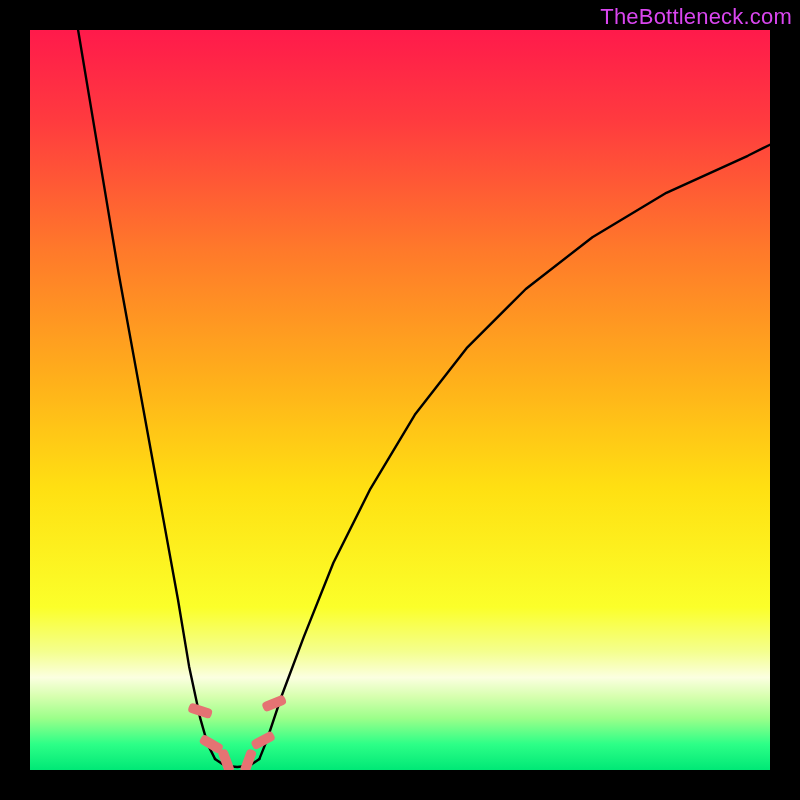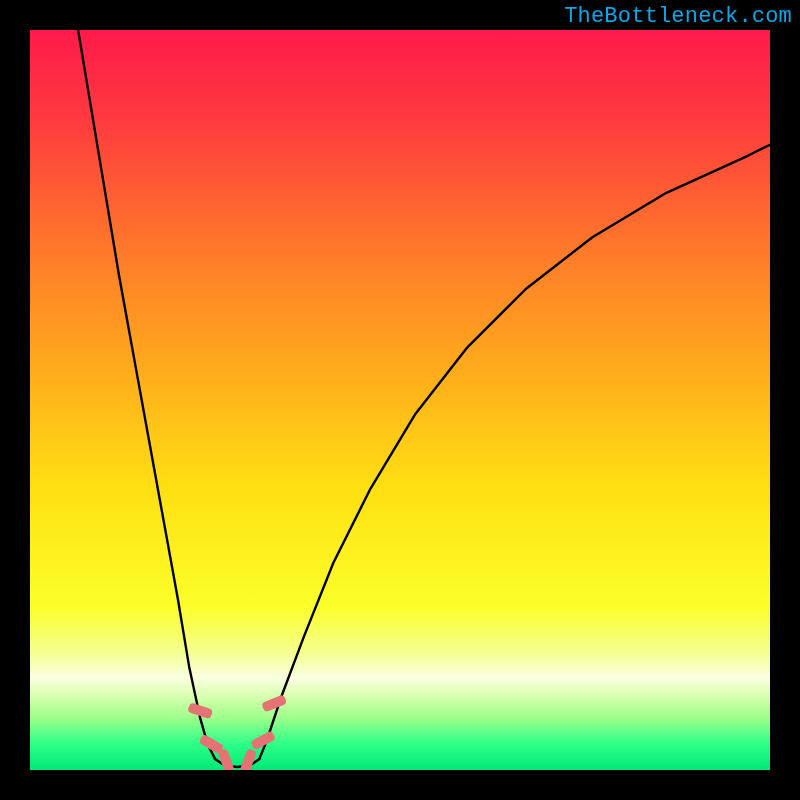--- a/index.html
+++ b/index.html
@@ -23,25 +23,24 @@
     position: absolute;
     left: 0;
     top: 0;
     width: 740px;
     height: 740px;
   }
   .watermark {
     position: absolute;
     top: 4px;
     right: 8px;
-    color: #0ea5e9;
+    color: #d946ef;
     font-size: 22px;
     font-weight: 500;
     letter-spacing: 0.2px;
-    font-family: Liberation Mono, monospace;
   }
   svg {
     display: block;
   }
 </style>
 </head>
 <body>
 
 <div class="frame">
   <svg class="plot-area" width="740" height="740" viewBox="0 0 740 740">

